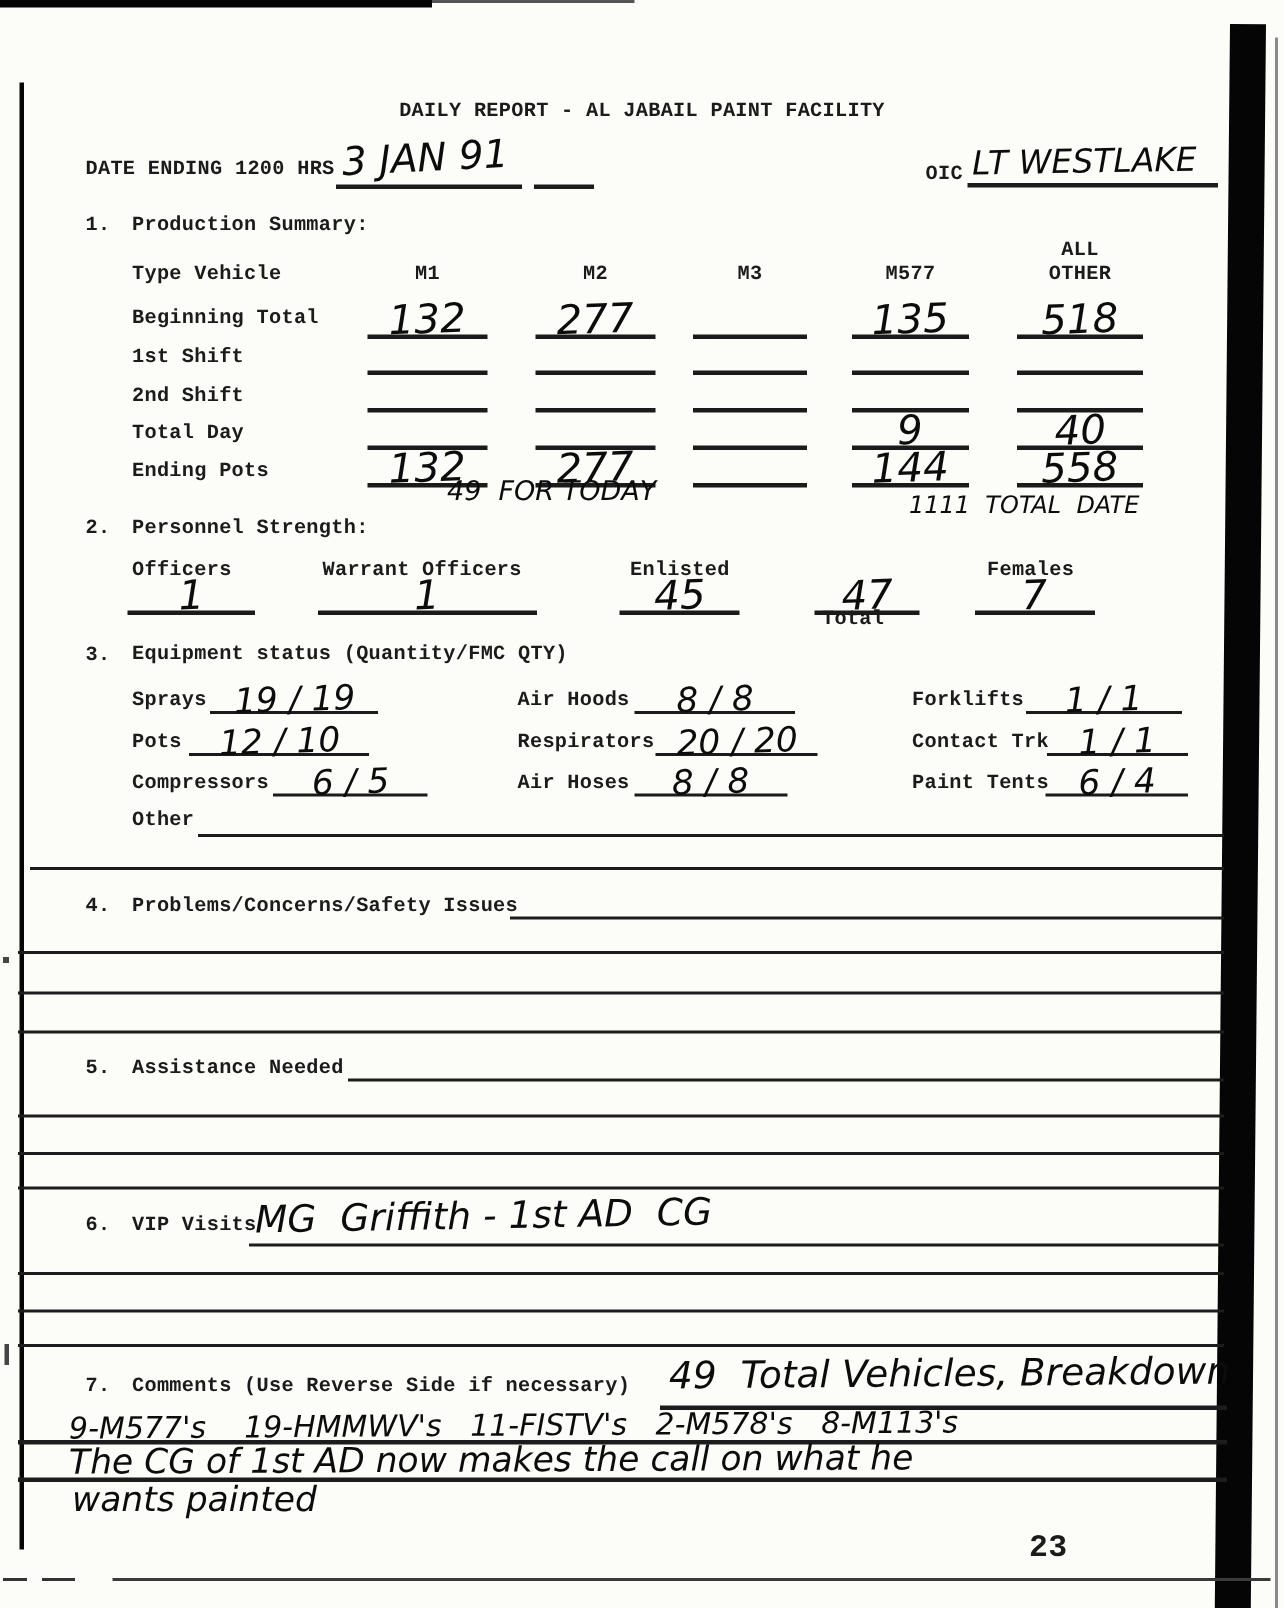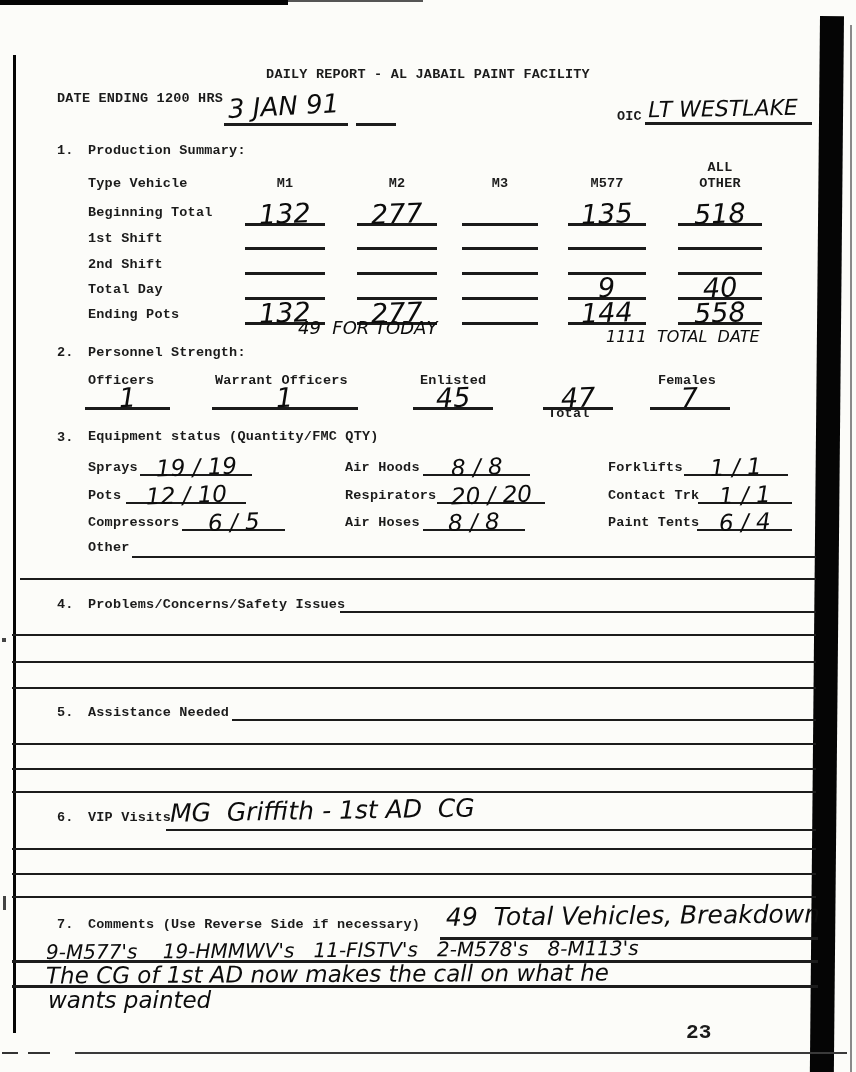--- a/index.html
+++ b/index.html
@@ -45,21 +45,21 @@
   <div class="bar" style="left:820px;top:16px;width:24px;height:1056px;transform:rotate(0.55deg);transform-origin:top left;"></div>
   <div class="bar" style="left:850px;top:25px;width:2px;height:1047px;background:#8a8a8a;"></div>
   <div class="bar" style="left:2px;top:638px;width:4px;height:4px;background:#444;"></div>
   <div class="bar" style="left:3px;top:896px;width:3px;height:14px;background:#444;"></div>
   <div class="rule" style="left:2px;top:1052px;width:16px;background:#333;"></div>
   <div class="rule" style="left:28px;top:1052px;width:22px;background:#333;"></div>
   <div class="rule" style="left:75px;top:1052px;width:772px;height:2px;background:#3a3a3a;"></div>
 
   <div class="typed ctr" style="left:0;top:67px;width:856px;">DAILY REPORT - AL JABAIL PAINT FACILITY</div>
 
-  <div class="typed" style="left:57px;top:91px;">DATE ENDING 1200 HRS</div>
+  <div class="typed" style="left:57px;top:106px;">DATE ENDING 1200 HRS</div>
   <div class="hand abs" style="left:228px;top:93px;font-size:26px;transform:rotate(-3deg);">3 JAN 91</div>
   <div class="rule thick" style="left:224px;top:123px;width:124px;"></div>
   <div class="rule thick" style="left:356px;top:123px;width:40px;"></div>
 
   <div class="typed" style="left:617px;top:109px;">OIC</div>
   <div class="hand abs" style="left:648px;top:98px;font-size:22px;transform:rotate(-1deg);">LT WESTLAKE</div>
   <div class="rule thick" style="left:645px;top:122px;width:167px;"></div>
 
   <div class="typed" style="left:57px;top:143px;">1.</div>
   <div class="typed" style="left:88px;top:143px;">Production Summary:</div>

